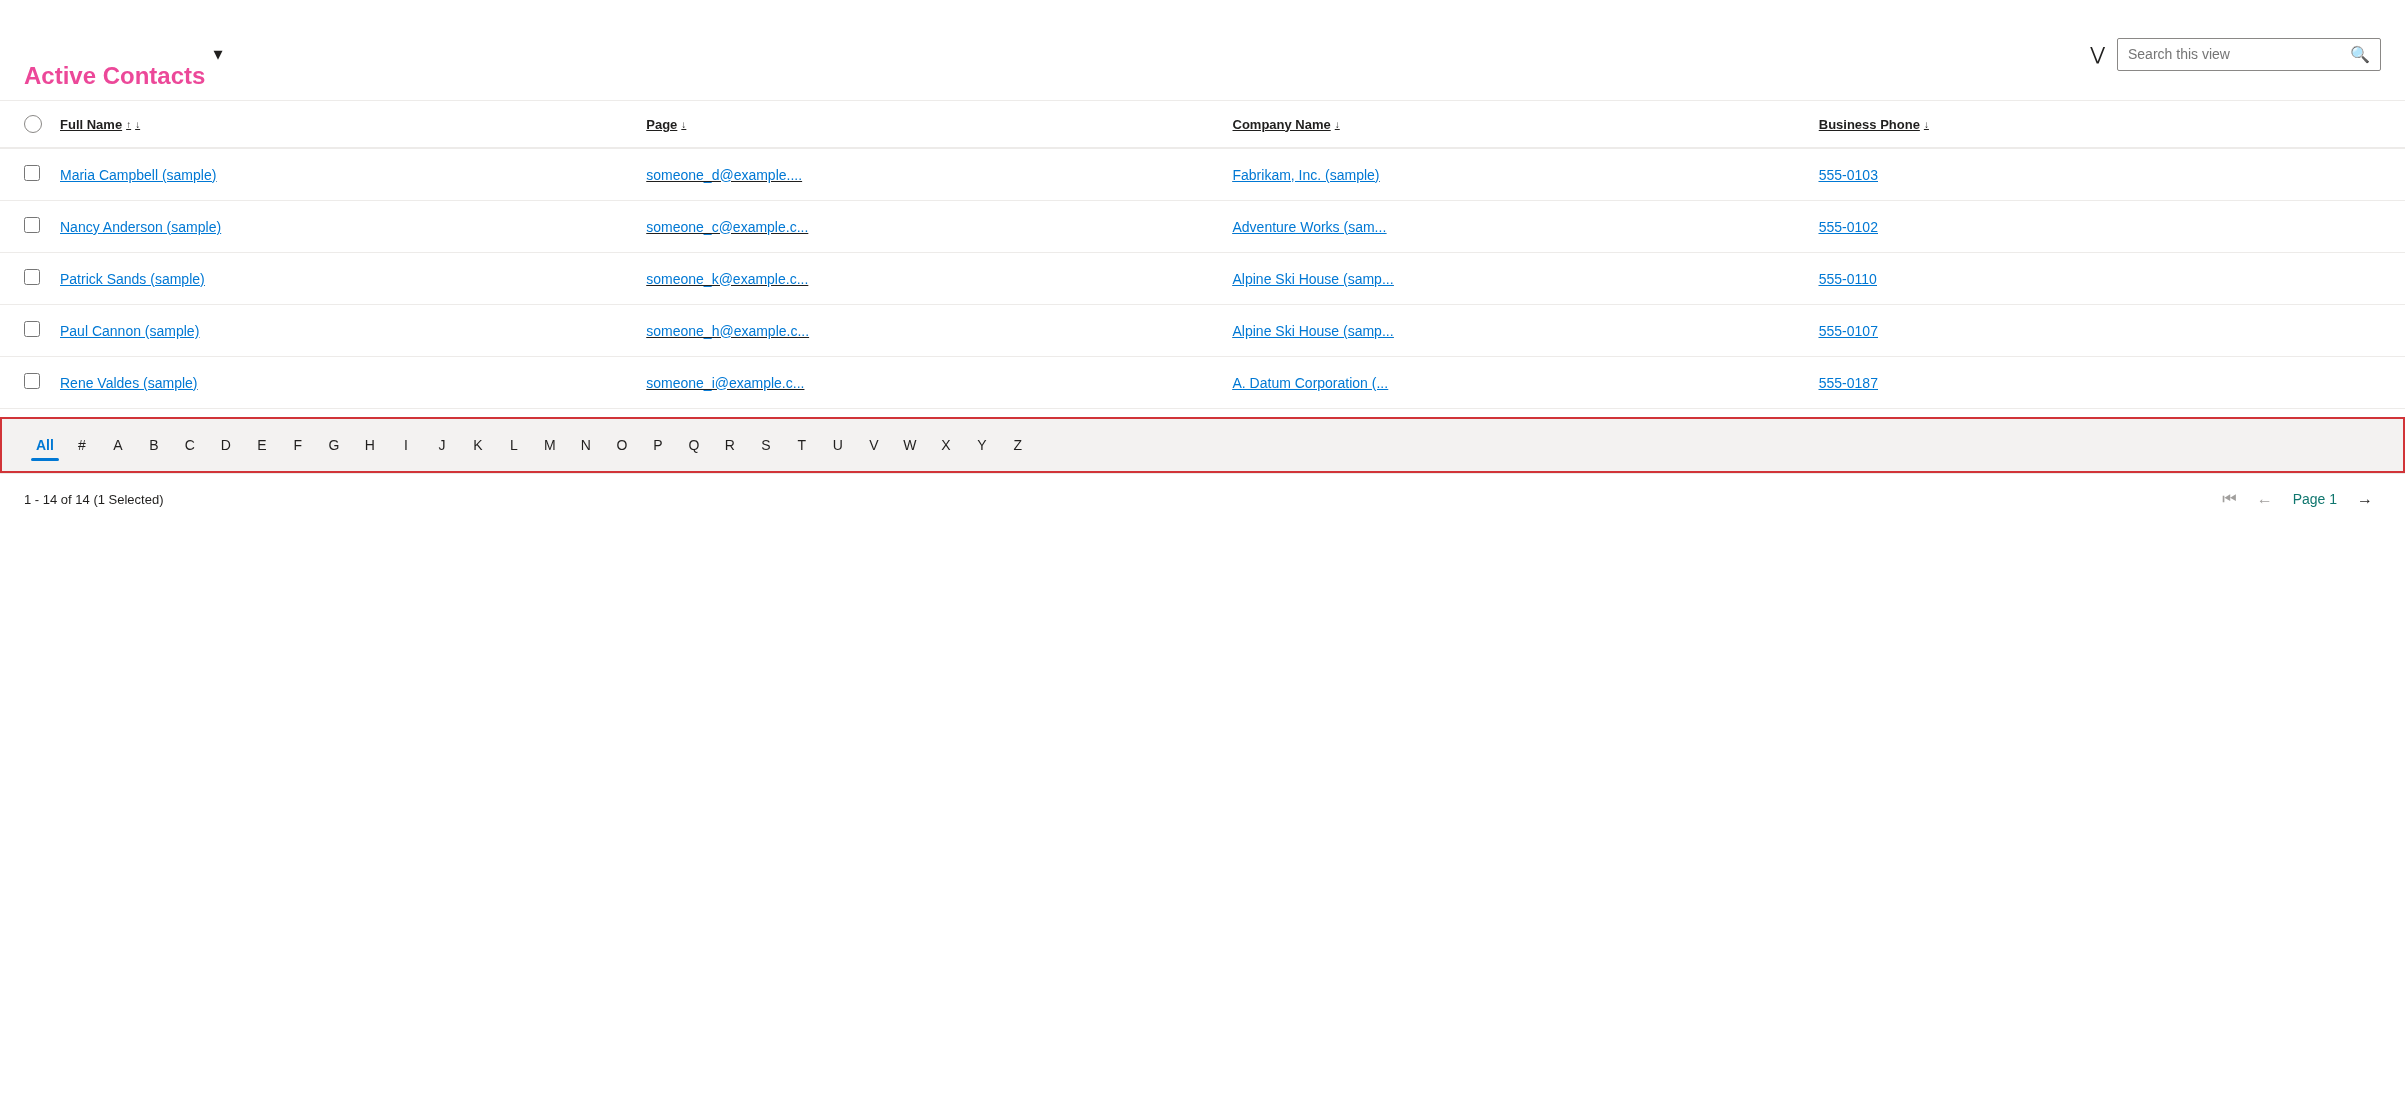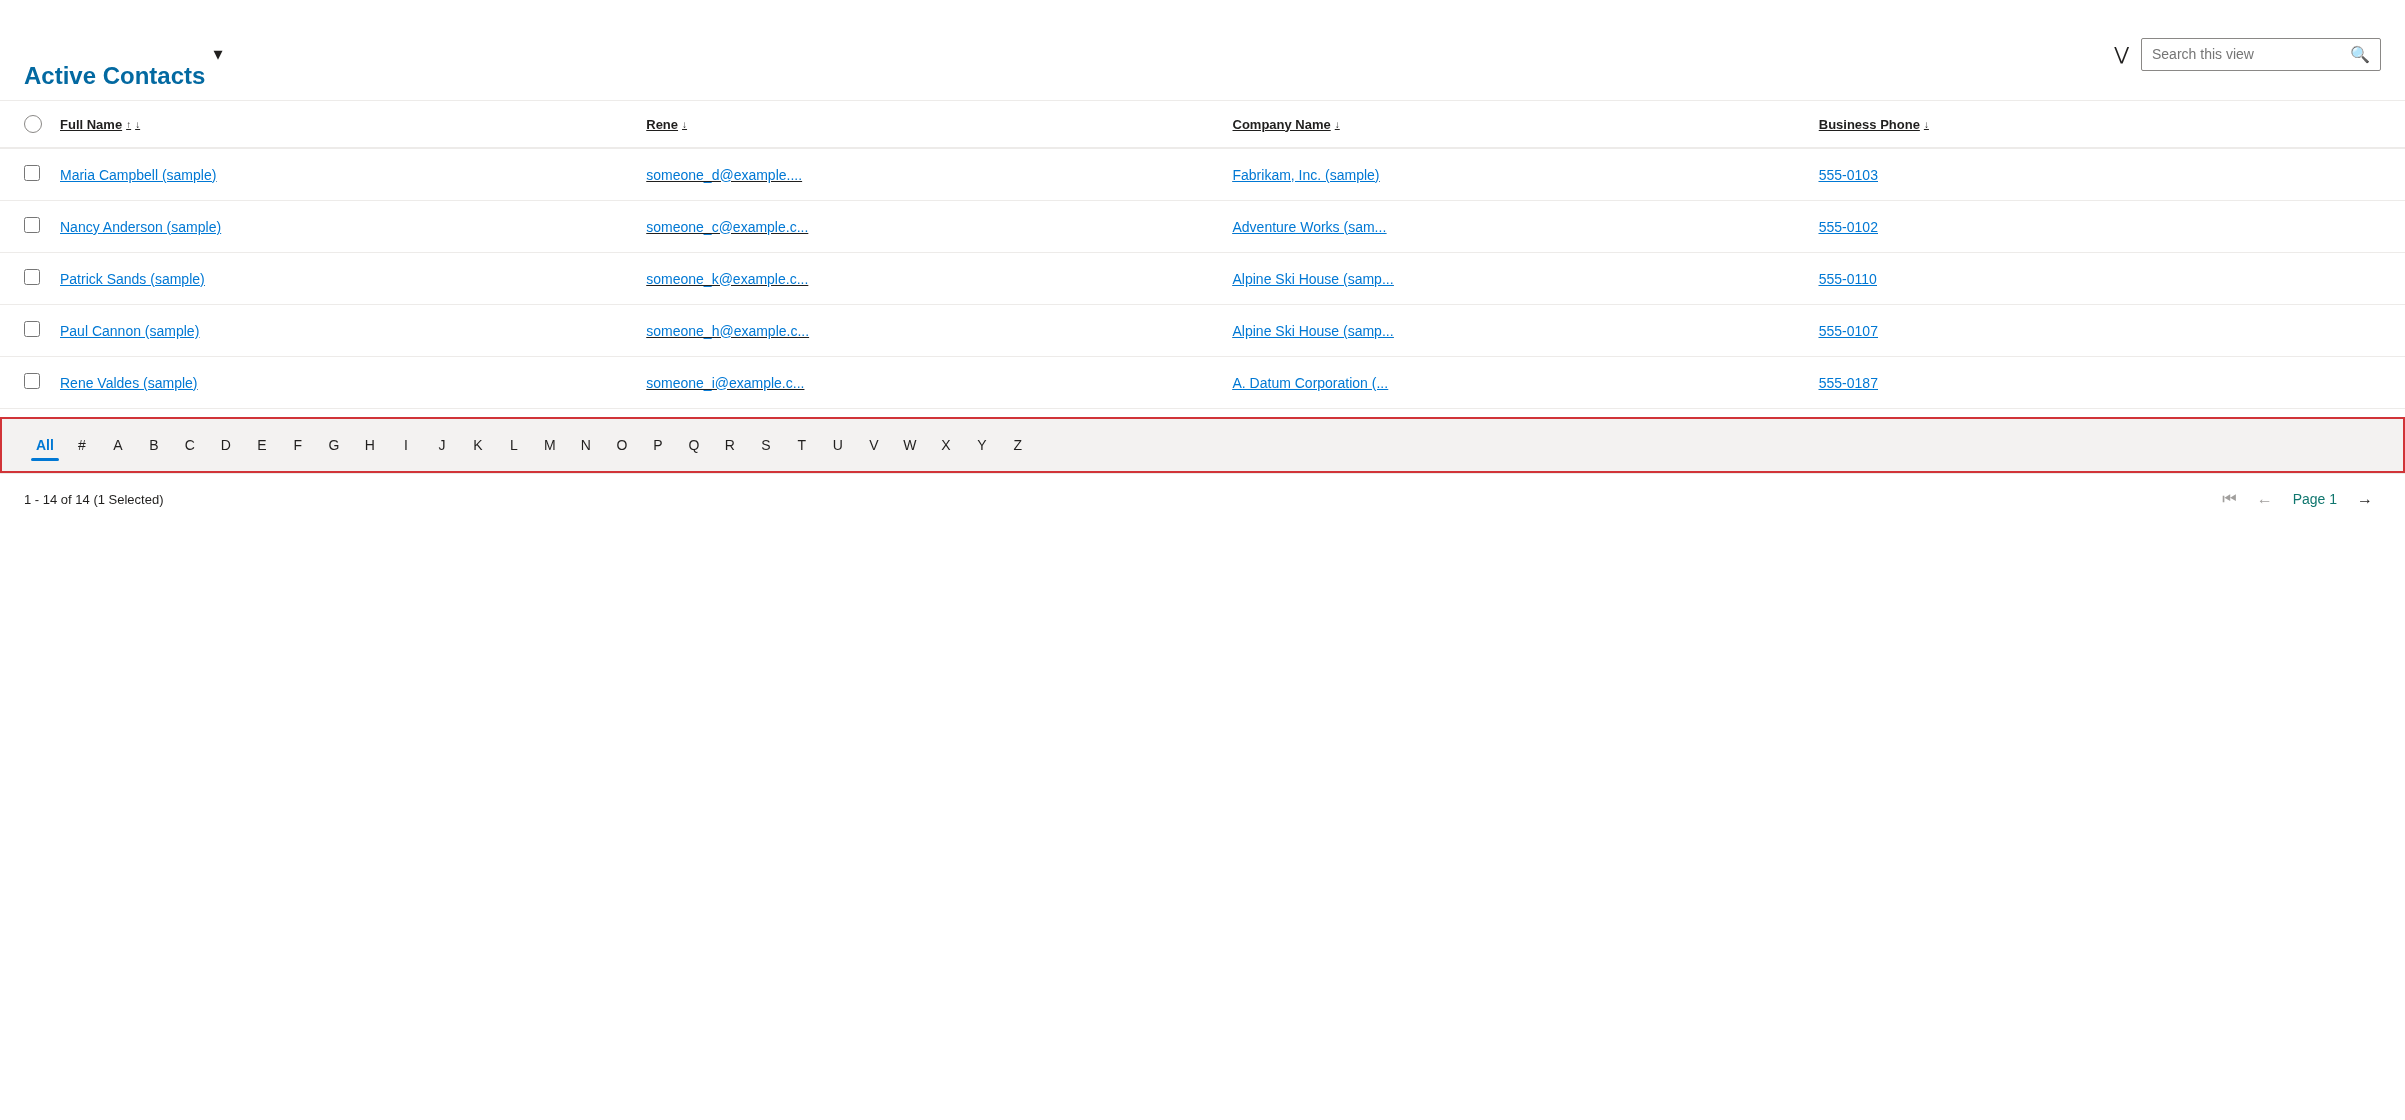--- a/index.html
+++ b/index.html
@@ -20,21 +20,21 @@
 
     .header-title {
       display: flex;
       align-items: center;
       gap: 8px;
     }
 
     .header-title h1 {
       font-size: 24px;
       font-weight: 600;
-      color: #0369a1;
+      color: #ec4899;
       margin-top: 44px;
     }
 
     .chevron-down-icon {
       font-size: 18px;
       color: #201f1e;
       cursor: pointer;
     }
 
     .header-right {
@@ -48,21 +48,21 @@
       color: #201f1e;
       cursor: pointer;
     }
 
     .search-box {
       display: flex;
       align-items: center;
       border: 1px solid #8a8886;
       border-radius: 2px;
       padding: 6px 10px;
-      width: 240px;
+      width: 264px;
       background: #fff;
     }
 
     .search-box input {
       border: none;
       outline: none;
       font-size: 14px;
       color: #605e5c;
       flex: 1;
       background: transparent;
@@ -259,21 +259,21 @@
   <div class="table-header">
     <div class="col-check">
       <div class="select-all"></div>
     </div>
     <div class="col-header">
       <span>Full Name</span>
       <span class="sort-icon-up">↑</span>
       <span class="sort-icon">↓</span>
     </div>
     <div class="col-header">
-      <span>Rene</span>
+      <span>Page</span>
       <span class="sort-icon">↓</span>
     </div>
     <div class="col-header">
       <span>Company Name</span>
       <span class="sort-icon">↓</span>
     </div>
     <div class="col-header">
       <span>Business Phone</span>
       <span class="sort-icon">↓</span>
     </div>

